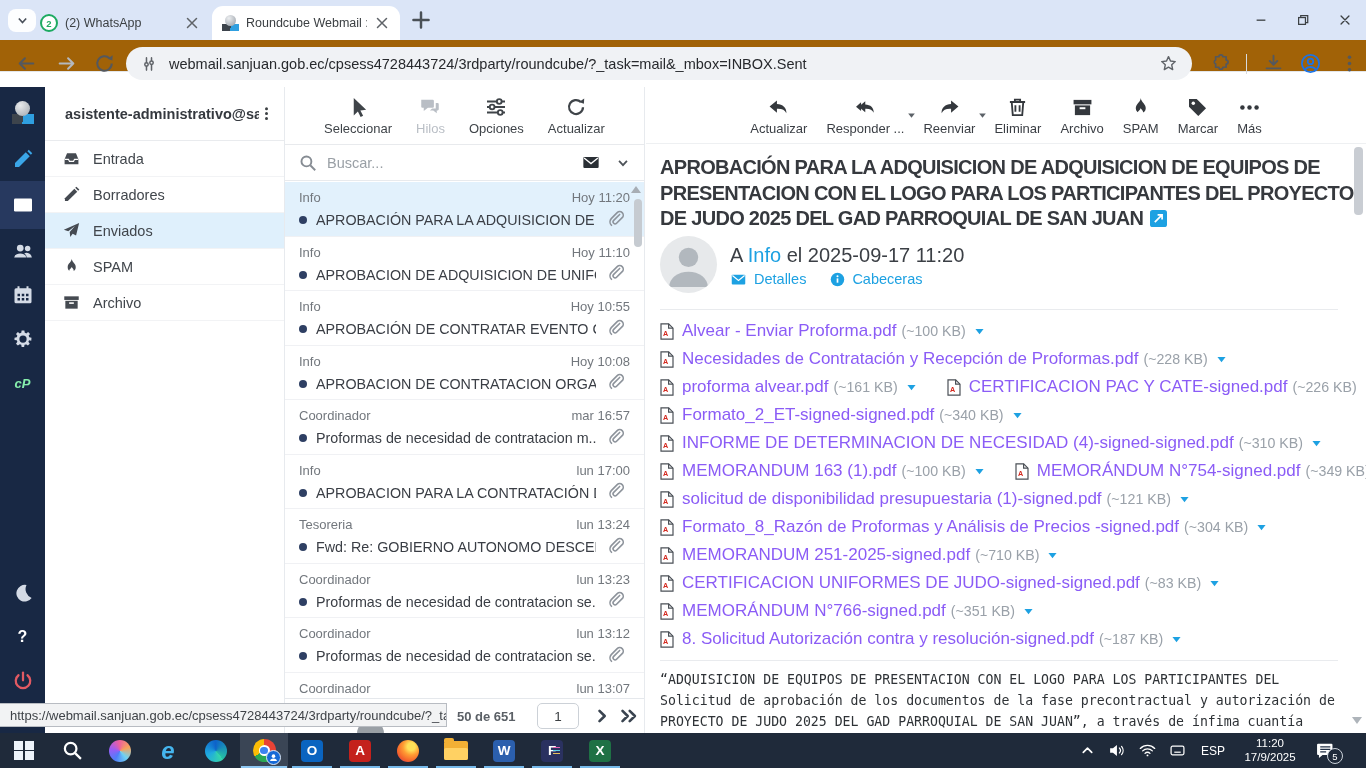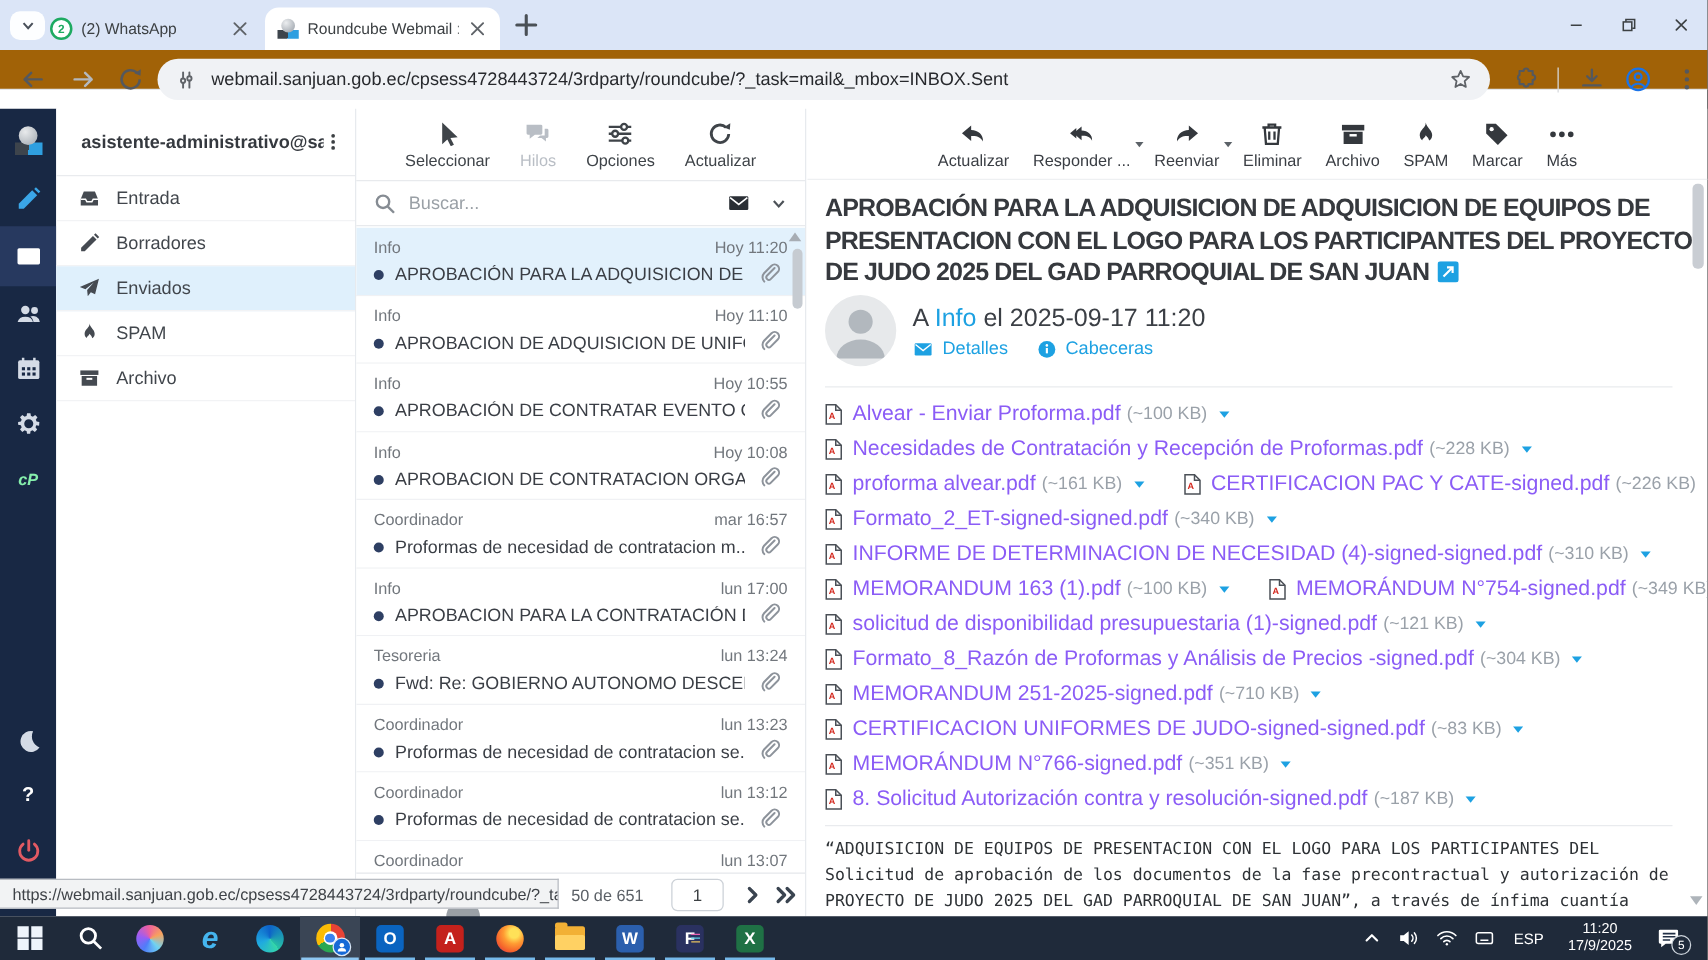--- a/index.html
+++ b/index.html
@@ -83,21 +83,21 @@
 .mrow{position:relative;height:54.5px;border-bottom:1px solid #f0f1f4;padding:8px 14px 0 14px;background:#fff}
 .mrow.sel{background:#e2f1fc}
 .m1{display:flex;justify-content:space-between;font-size:13px;color:#72777d}
 .m2{display:flex;align-items:center;margin-top:7px;padding-right:34px}
 .dot{width:8px;height:8px;border-radius:50%;background:#2e3f63;margin-right:9px;flex:none}
 .m-subj{font-size:14.3px;color:#3a3e45;white-space:nowrap;overflow:hidden}
 .clip{position:absolute;right:20px;bottom:9px;width:17px;height:17px;color:#8d939b}
 #list-arrow-up{position:absolute;right:3px;top:99px;width:0;height:0;border-left:5px solid transparent;border-right:5px solid transparent;border-bottom:7px solid #a7adb4}
 #list-thumb{position:absolute;right:2px;top:112px;width:8px;height:48px;border-radius:4px;background:#c6cbd1}
 #list-footer{position:absolute;bottom:0;left:0;right:0;height:35px;border-top:1px solid #e5e8ec;background:#fff}
-#count{position:absolute;left:172px;top:10px;font-size:13px;font-weight:normal;color:#5b6066}
+#count{position:absolute;left:172px;top:10px;font-size:13px;font-weight:bold;color:#5b6066}
 #pagebox{position:absolute;left:252px;top:4px;width:42px;height:26px;border:1px solid #ccd1d7;border-radius:5px;display:flex;align-items:center;justify-content:center;font-size:13.5px;color:#3c4043;background:#fff}
 #pg-next{position:absolute;left:309px;top:9px;width:16px;height:16px;color:#3a4450}
 #pg-last{position:absolute;left:334px;top:9px;width:20px;height:16px;color:#3a4450}
 #quota-avatar{position:absolute;left:72px;bottom:-14px;width:27px;height:27px;border-radius:50%;background:#9aa0a6}
 
 
 #view{position:absolute;left:646px;top:0;right:0;height:100%}
 #view-toolbar{height:57px;display:flex;justify-content:center;gap:19px;padding-top:10px;border-bottom:1px solid #eef0f2}
 .vtb{position:relative;display:flex;flex-direction:column;align-items:center;color:#34383d}
 .vtb .t-ic{width:21px;height:21px}
@@ -150,21 +150,21 @@
 .xfold .fb{position:absolute;inset:0;background:#f2b035;border-radius:2px}
 .xfold .fb::after{content:'';position:absolute;top:-3px;left:0;width:10px;height:4px;background:#f2b035;border-radius:2px 2px 0 0}
 .xfold .ff{position:absolute;left:0;bottom:0;width:24px;height:12px;background:#ffd163;border-radius:2px}
 .sq{width:22px;height:22px;border-radius:4px;color:#fff;font-weight:bold;font-size:13.5px;display:flex;align-items:center;justify-content:center}
 .sq.outlook{background:#0a64c0}
 .sq.acrobat{background:#c4211c}
 .sq.word{background:#2b5fad}
 .sq.fes{background:#2a3160;position:relative}
 .sq.fes::after{content:'';position:absolute;right:3px;top:7px;width:7px;height:1.6px;background:#e85fb0;box-shadow:0 3px 0 #5fd0e8,0 6px 0 #e8c15f}
 .sq.excel{background:#1f7145}
-#tray{margin-left:auto;display:flex;align-items:center;padding-right:12px}
+#tray{margin-left:auto;display:flex;align-items:center;padding-right:22px}
 .tray-ic{width:30px;display:flex;justify-content:center;color:#fff}
 .tray-ic .ic{width:17px;height:15px}
 #tray-lang{color:#fff;font-size:12px;width:42px;text-align:center}
 #tray-clock{color:#fff;font-size:11.5px;text-align:center;line-height:13.5px;width:72px}
 #tray-noti{position:relative;width:38px;display:flex;justify-content:center}
 #tray-noti .ic{width:19px;height:17px}
 .noti-badge{position:absolute;right:1px;bottom:-5px;width:16px;height:16px;border-radius:50%;background:#1f2a3a;border:1.5px solid #cdd4dc;color:#fff;font-size:9.5px;display:flex;align-items:center;justify-content:center}
 </style>
 </head>
 <body>

